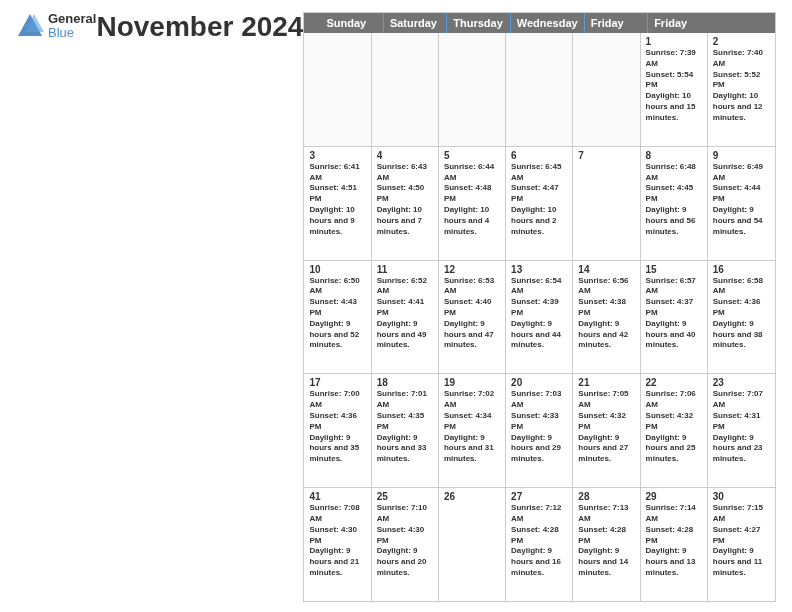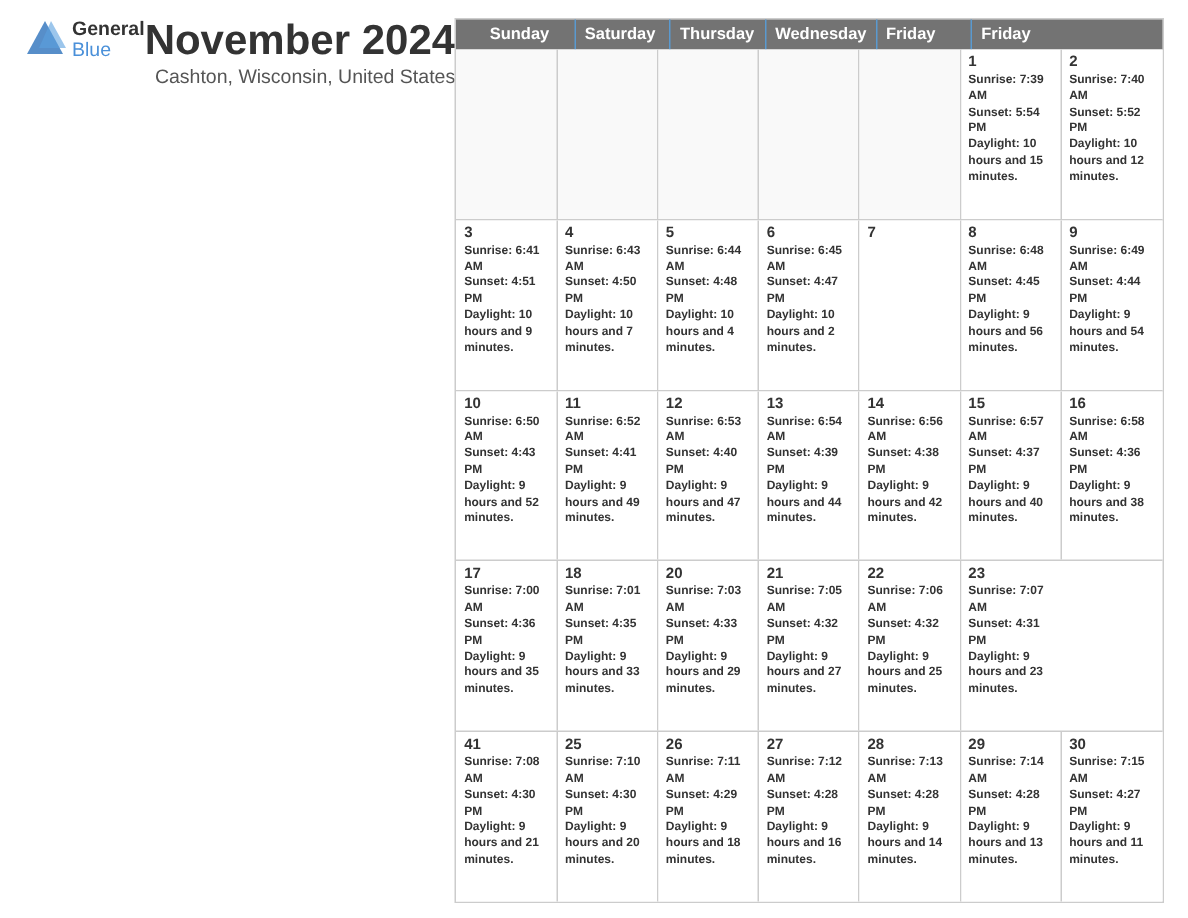--- a/index.html
+++ b/index.html
@@ -127,21 +127,20 @@
         <polygon points="14,2 26,24 2,24" fill="#3a7abf" opacity="0.85"></polygon>
         <polygon points="18,2 28,20 10,20" fill="#5aa0df" opacity="0.6"></polygon>
       </svg>
       <div class="logo-text">
         <span class="logo-general">General</span>
         <span class="logo-blue">Blue</span>
       </div>
     </div>
     <div class="title-block">
       <div class="month-title">November 2024</div>
-      <div class="location">Cashton, Wisconsin, United States</div>
     </div>
   </div>
 
   <div class="calendar">
     <div class="cal-header">
     <div class="cal-header-cell">Sunday</div>
         <div class="cal-header-cell">Saturday</div>
         <div class="cal-header-cell">Thursday</div>
         <div class="cal-header-cell">Wednesday</div>
         <div class="cal-header-cell">Friday</div>
@@ -225,20 +224,24 @@
         <div class="cal-row">
           <div class="cal-cell">
             <span class="day-num">17</span>
             <div class="day-info">Sunrise: 7:00 AM<br>Sunset: 4:36 PM<br>Daylight: 9 hours and 35 minutes.</div>
           </div>
           <div class="cal-cell">
             <span class="day-num">18</span>
             <div class="day-info">Sunrise: 7:01 AM<br>Sunset: 4:35 PM<br>Daylight: 9 hours and 33 minutes.</div>
           </div>
           <div class="cal-cell">
+            <span class="day-num">19</span>
+            <div class="day-info">Sunrise: 7:02 AM<br>Sunset: 4:34 PM<br>Daylight: 9 hours and 31 minutes.</div>
+          </div>
+          <div class="cal-cell">
             <span class="day-num">20</span>
             <div class="day-info">Sunrise: 7:03 AM<br>Sunset: 4:33 PM<br>Daylight: 9 hours and 29 minutes.</div>
           </div>
           <div class="cal-cell">
             <span class="day-num">21</span>
             <div class="day-info">Sunrise: 7:05 AM<br>Sunset: 4:32 PM<br>Daylight: 9 hours and 27 minutes.</div>
           </div>
           <div class="cal-cell">
             <span class="day-num">22</span>
             <div class="day-info">Sunrise: 7:06 AM<br>Sunset: 4:32 PM<br>Daylight: 9 hours and 25 minutes.</div>
@@ -252,21 +255,20 @@
           <div class="cal-cell">
             <span class="day-num">41</span>
             <div class="day-info">Sunrise: 7:08 AM<br>Sunset: 4:30 PM<br>Daylight: 9 hours and 21 minutes.</div>
           </div>
           <div class="cal-cell">
             <span class="day-num">25</span>
             <div class="day-info">Sunrise: 7:10 AM<br>Sunset: 4:30 PM<br>Daylight: 9 hours and 20 minutes.</div>
           </div>
           <div class="cal-cell">
             <span class="day-num">26</span>
-            <div class="day-info">Sunrise: 7:11 AM<br>Sunset: 4:29 PM<br>Daylight: 9 hours and 18 minutes.</div>
           </div>
           <div class="cal-cell">
             <span class="day-num">27</span>
             <div class="day-info">Sunrise: 7:12 AM<br>Sunset: 4:28 PM<br>Daylight: 9 hours and 16 minutes.</div>
           </div>
           <div class="cal-cell">
             <span class="day-num">28</span>
             <div class="day-info">Sunrise: 7:13 AM<br>Sunset: 4:28 PM<br>Daylight: 9 hours and 14 minutes.</div>
           </div>
           <div class="cal-cell">

